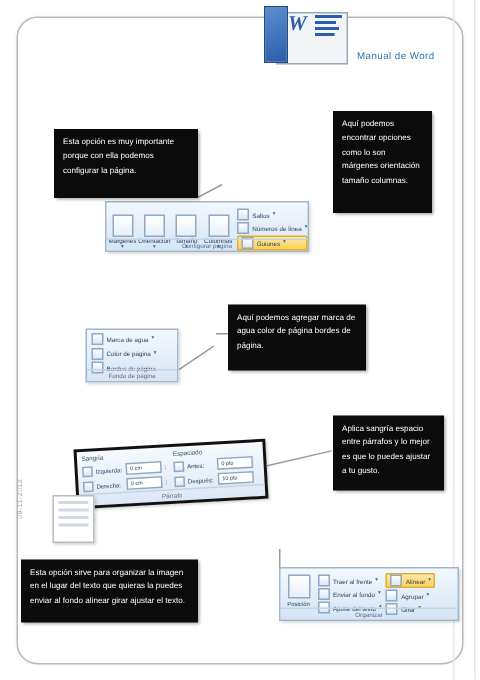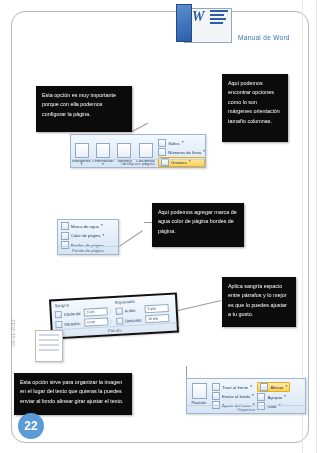--- a/index.html
+++ b/index.html
@@ -296,14 +296,13 @@
   </div>
 
   <div class="callout" id="co-config">Esta opción es muy importante porque con ella podemos configurar la página.</div>
   <div class="callout" id="co-marg">Aquí podemos encontrar opciones como lo son márgenes orientación tamaño columnas.</div>
   <div class="callout" id="co-fondo">Aquí podemos agregar marca de agua color de página bordes de página.</div>
   <div class="callout" id="co-sangria">Aplica sangría espacio entre párrafos y lo mejor es que lo puedes ajustar a tu gusto.</div>
   <div class="callout" id="co-organizar">Esta opción sirve para organizar la imagen en el lugar del texto que quieras la puedes enviar al fondo alinear girar ajustar el texto.</div>
 
   <div class="vdate">09-11-2012</div>
 
-  <div class="pagenum">22</div>
 </div>
 
 </body></html>

